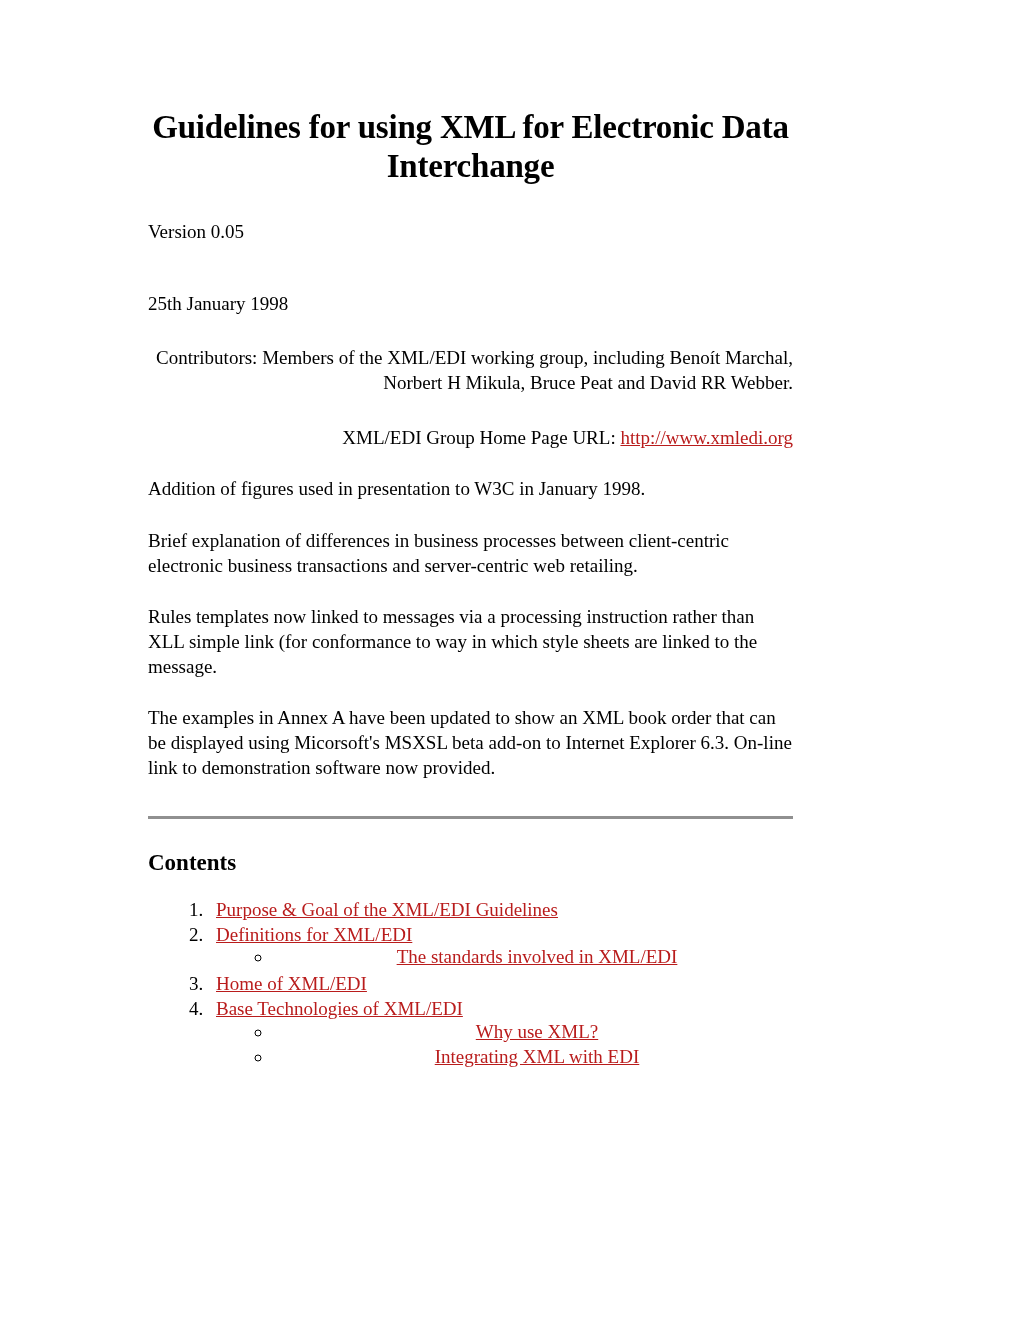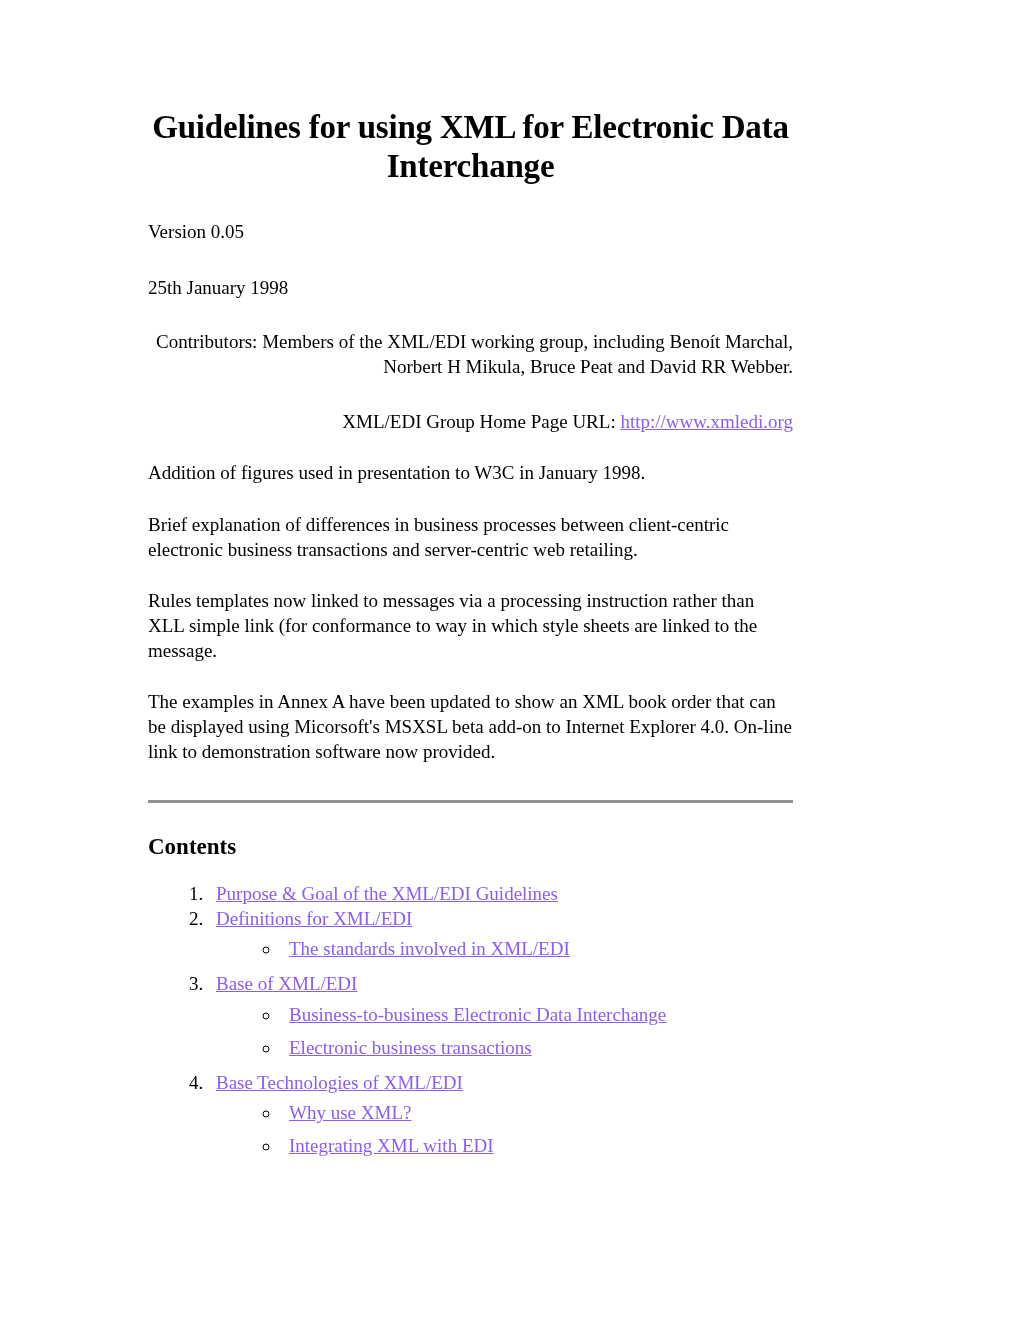--- a/index.html
+++ b/index.html
@@ -32,41 +32,41 @@
   }
   .meta-center {
     text-align: left;
     font-size: 19px;
     line-height: 1.25;
   }
   .meta-version {
     margin: 34px 0 0 0;
   }
   .meta-date {
-    margin: 32px 0 0 0;
+    margin: 48px 0 0 0;
   }
   .meta-right {
     text-align: right;
     font-size: 19px;
     line-height: 1.3;
   }
   .meta-editor {
     margin: 31px 0 0 0;
   }
   .meta-contrib {
     margin: 31px 0 0 0;
   }
   .meta-url {
     margin: 30px 0 0 0;
   }
   .bold-name {
     font-weight: bold;
   }
   a.link {
-    color: #8b5cf6;
+    color: #b91c1c;
     text-decoration: underline;
   }
   p.body-para {
     margin: 26px 0 0 0;
     font-size: 19px;
     line-height: 1.32;
     text-align: left;
   }
   p.copyright {
     margin: 38px 0 0 0;
@@ -100,22 +100,23 @@
   ol.toc > li {
     margin: 0;
     padding: 0 0 2px 8px;
   }
   ul.toc-sub {
     list-style-type: circle;
     margin: 0;
     padding-left: 57px;
   }
   ul.toc-sub > li {
-    margin: 8px;
+    margin: 0;
     padding: 0 0 2px 8px;
+    text-align: center;
   }
   ol.toc > li::marker,
   ul.toc-sub > li::marker {
     color: #000000;
   }
 </style>
 </head>
 <body>
 
 <div class="page">
@@ -129,48 +130,40 @@
 
   <div class="meta-right meta-contrib">Contributors: Members of the XML/EDI working group, including Benoít Marchal, Norbert H Mikula, Bruce Peat and David RR Webber.</div>
 
   <div class="meta-right meta-url"><span>XML/EDI Group Home Page URL: </span><a class="link" href="#">http://www.xmledi.org</a></div>
 
 
 
   <p class="body-para">Addition of figures used in presentation to W3C in January 1998.</p>
   <p class="body-para">Brief explanation of differences in business processes between client-centric electronic business transactions and server-centric web retailing.</p>
   <p class="body-para">Rules templates now linked to messages via a processing instruction rather than XLL simple link (for conformance to way in which style sheets are linked to the message.</p>
-  <p class="body-para">The examples in Annex A have been updated to show an XML book order that can be displayed using Micorsoft's MSXSL beta add-on to Internet Explorer 4.0. On-line link to demonstration software now provided.</p>
+  <p class="body-para">The examples in Annex A have been updated to show an XML book order that can be displayed using Micorsoft's MSXSL beta add-on to Internet Explorer 6.3. On-line link to demonstration software now provided.</p>
 
   <hr class="divider">
 
   <h2 class="contents-head">Contents</h2>
 
   <ol class="toc">
     <li>
       <a class="link" href="#">Purpose &amp; Goal of the XML/EDI Guidelines</a>
     </li>
     <li>
       <a class="link" href="#">Definitions for XML/EDI</a>
       <ul class="toc-sub">
         <li>
           <a class="link" href="#">The standards involved in XML/EDI</a>
         </li>
       </ul>
     </li>
     <li>
-      <a class="link" href="#">Base of XML/EDI</a>
-      <ul class="toc-sub">
-        <li>
-          <a class="link" href="#">Business-to-business Electronic Data Interchange</a>
-        </li>
-        <li>
-          <a class="link" href="#">Electronic business transactions</a>
-        </li>
-      </ul>
+      <a class="link" href="#">Home of XML/EDI</a>
     </li>
     <li>
       <a class="link" href="#">Base Technologies of XML/EDI </a>
       <ul class="toc-sub">
         <li>
           <a class="link" href="#">Why use XML?</a>
         </li>
         <li>
           <a class="link" href="#">Integrating XML with EDI</a>
         </li>

